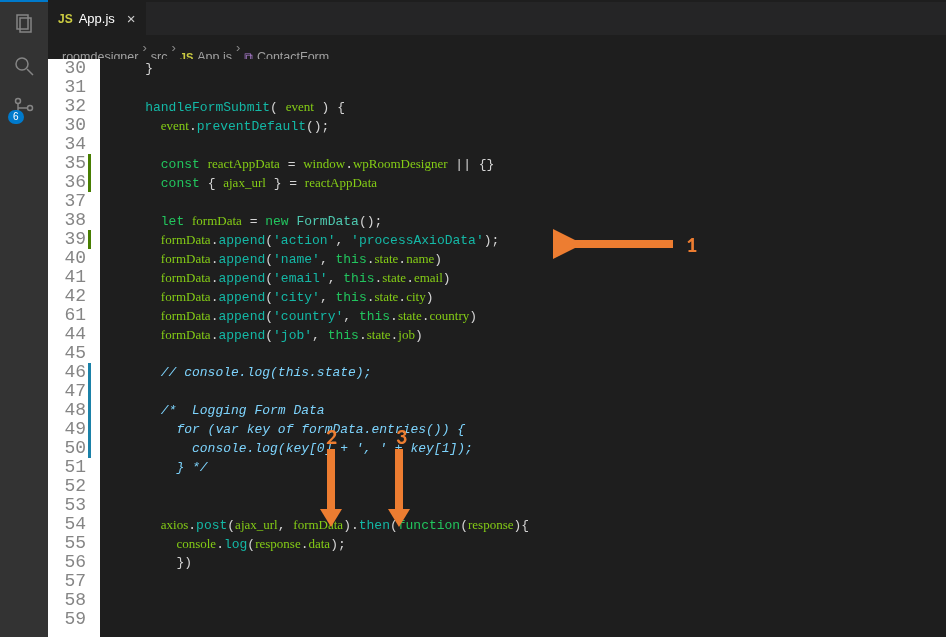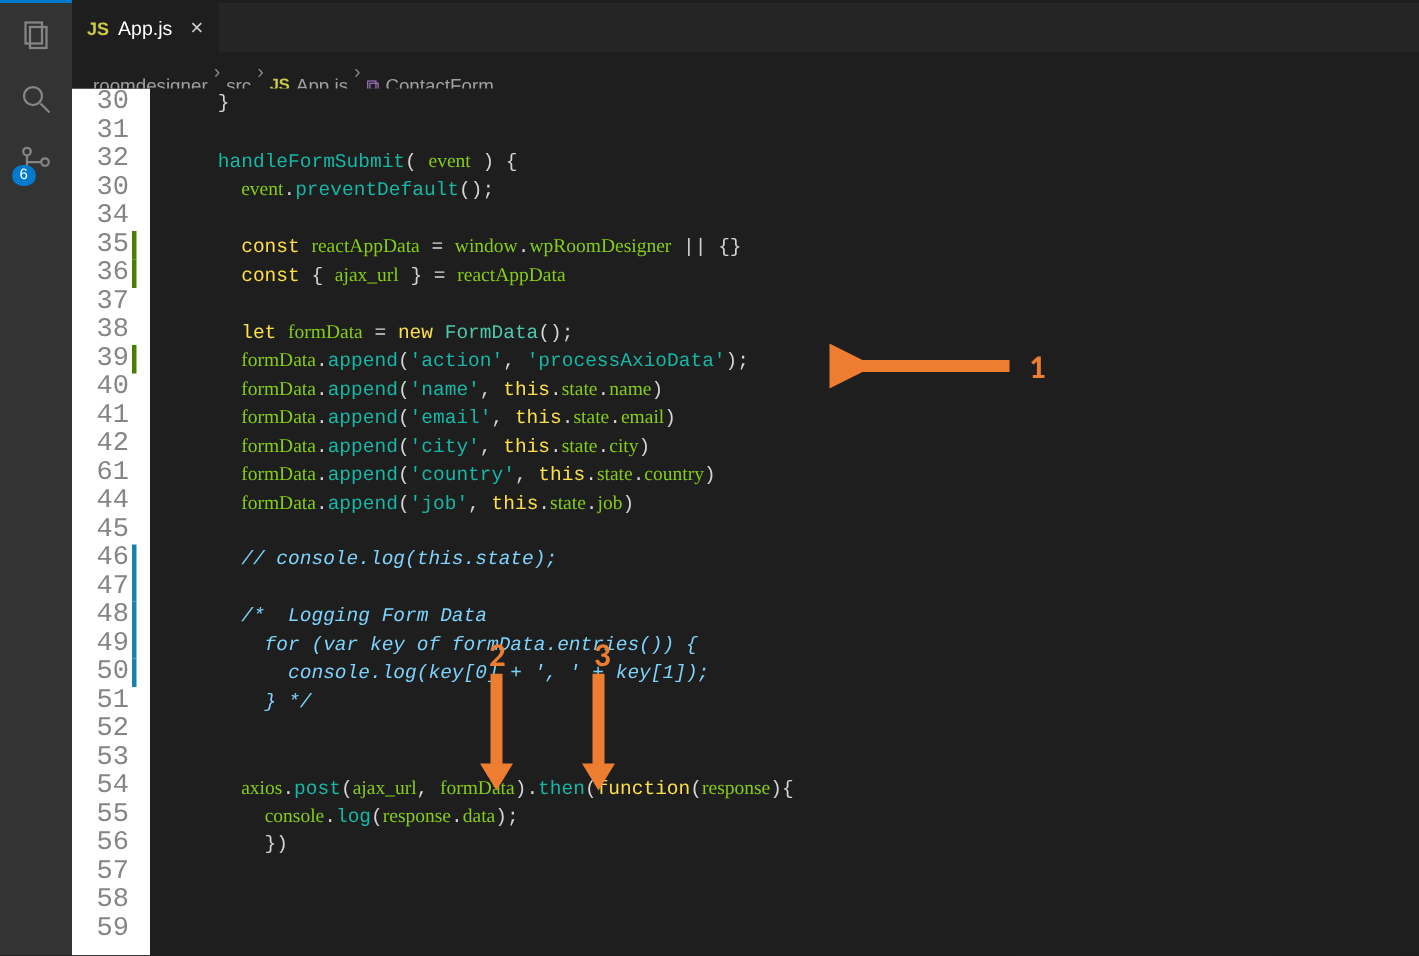--- a/index.html
+++ b/index.html
@@ -119,21 +119,21 @@
   .mod-green { background: #487e02; }
   .mod-blue { background: #1b81a8; }
   .code {
     flex: 1;
     font-size: 13px;
     line-height: 19px;
     white-space: pre;
     padding-left: 14px;
   }
   .code-line { height: 19px; }
-  .tok-kw { color: #fde047; }
+  .tok-kw { color: #22c55e; }
   .tok-fn { color: #14b8a6; }
   .tok-var { color: #84cc16; font-family: Liberation Serif, serif; }
   .tok-str { color: #14b8a6; }
   .tok-cls { color: #4ec9b0; }
   .tok-pun { color: #d4d4d4; }
   .tok-com { color: #7dd3fc; font-style: italic; }
   .scrollbar {
     position: absolute;
     right: 0;
     top: 0;

